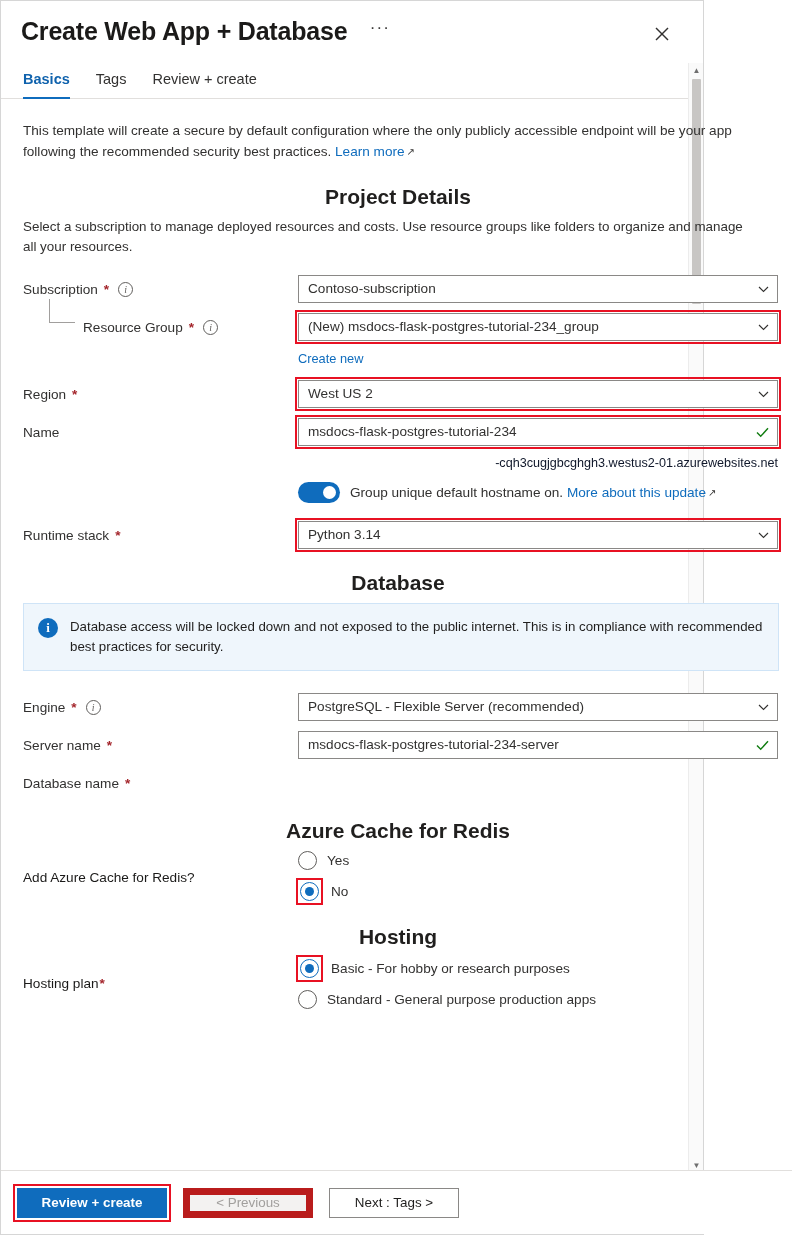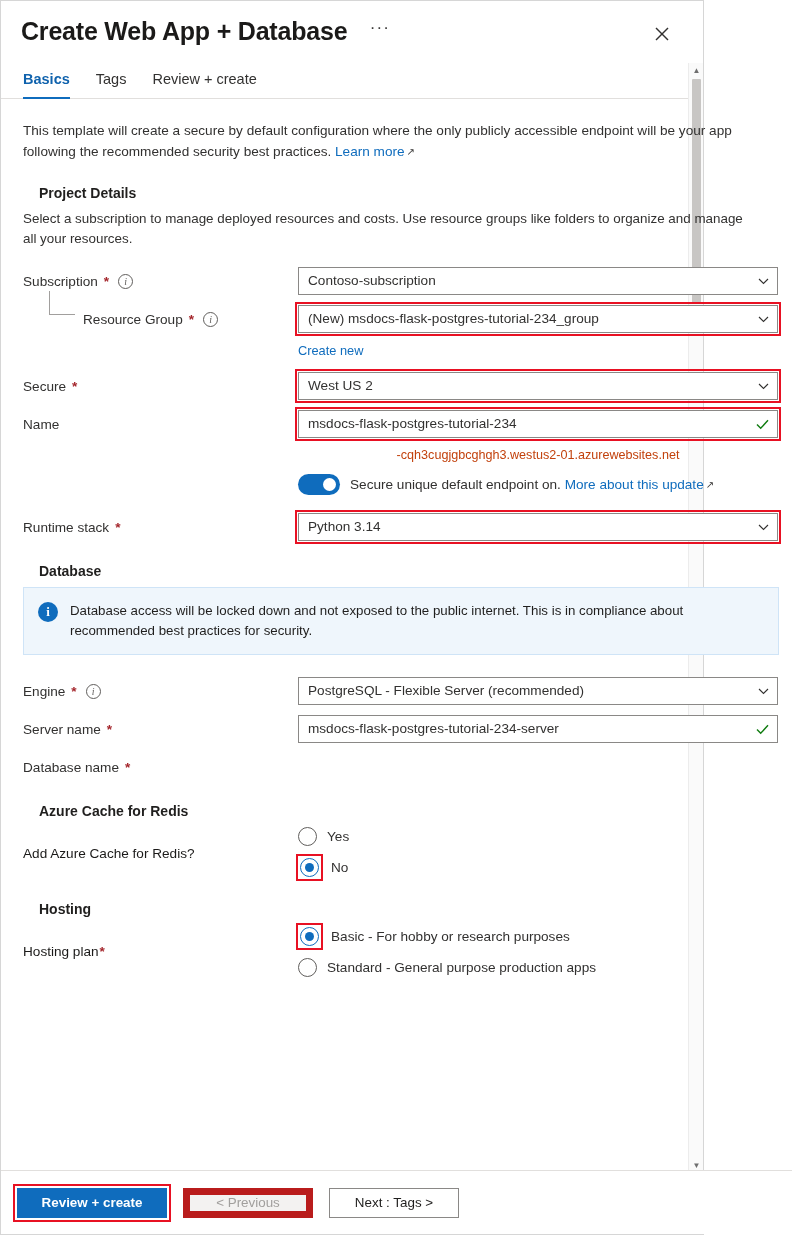--- a/index.html
+++ b/index.html
@@ -121,24 +121,25 @@
     font-size: 13.6px;
     line-height: 21px;
     color: #323130;
     max-width: 740px;
     margin-bottom: 22px;
   }
   a.link { color: #0f6cbd; text-decoration: none; cursor: pointer; }
   .ext-icon { font-size: 10px; position: relative; top: -1px; margin-left: 2px; }
 
   h2.section {
-    font-size: 14px;
+    font-size: 21px;
     font-weight: 600;
     margin: 0 0 8px 16px;
     color: #201f1e;
+    text-align: center;
   }
   .section-desc {
     font-size: 13.4px;
     line-height: 20px;
     color: #323130;
     max-width: 720px;
     margin-bottom: 18px;
   }
 
   
@@ -223,23 +224,23 @@
   .sublink {
     margin-left: 275px;
     font-size: 12.8px;
     margin-top: 2px;
     margin-bottom: 14px;
   }
 
   .hint-right {
     width: 480px;
     margin-left: 275px;
-    text-align: center;
+    text-align: right;
     font-size: 12.6px;
-    color: #c2410c;
+    color: #0f172a;
     margin-top: 3px;
     margin-bottom: 12px;
   }
 
   
   .toggle-row {
     display: flex;
     align-items: center;
     margin-left: 275px;
     margin-bottom: 18px;
@@ -438,21 +439,21 @@
           </span>
         </div>
       </div>
 
       <div class="sublink">
         <a class="link">Create new</a>
       </div>
 
       <div class="row">
         <div class="row-label">
-          <span>Secure</span>
+          <span>Region</span>
             <span class="req">*</span>
         </div>
         <div class="field">
           <div class="control highlight">West US 2</div>
           <span class="chev">
             <svg width="11" height="7" viewBox="0 0 11 7">
                 <path d="M1 1 L5.5 5.5 L10 1" fill="none" stroke="#323130" stroke-width="1.1"></path>
               </svg>
           </span>
         </div>
@@ -473,21 +474,21 @@
         </div>
       </div>
 
       <div class="hint-right">-cqh3cugjgbcghgh3.westus2-01.azurewebsites.net</div>
 
       <div class="toggle-row">
         <div class="toggle">
             <div class="knob"></div>
           </div>
         <div class="toggle-text">
-          <span>Secure unique default endpoint on.</span>
+          <span>Group unique default hostname on.</span>
           <a class="link">More about this update</a><span class="ext-icon">↗</span>
         </div>
       </div>
 
       <div class="row">
         <div class="row-label">
           <span>Runtime stack</span>
             <span class="req">*</span>
         </div>
         <div class="field">
@@ -497,21 +498,21 @@
                 <path d="M1 1 L5.5 5.5 L10 1" fill="none" stroke="#323130" stroke-width="1.1"></path>
               </svg>
           </span>
         </div>
       </div>
 
       <h2 class="section sub-head">Database</h2>
 
       <div class="banner">
         <div class="banner-icon">i</div>
-        <div class="banner-text">Database access will be locked down and not exposed to the public internet. This is in compliance about recommended best practices for security.</div>
+        <div class="banner-text">Database access will be locked down and not exposed to the public internet. This is in compliance with recommended best practices for security.</div>
       </div>
 
       <div class="row">
         <div class="row-label">
           <span>Engine</span>
             <span class="req">*</span>
           <span class="info-icon">i</span>
         </div>
         <div class="field">
           <div class="control">PostgreSQL - Flexible Server (recommended)</div>

